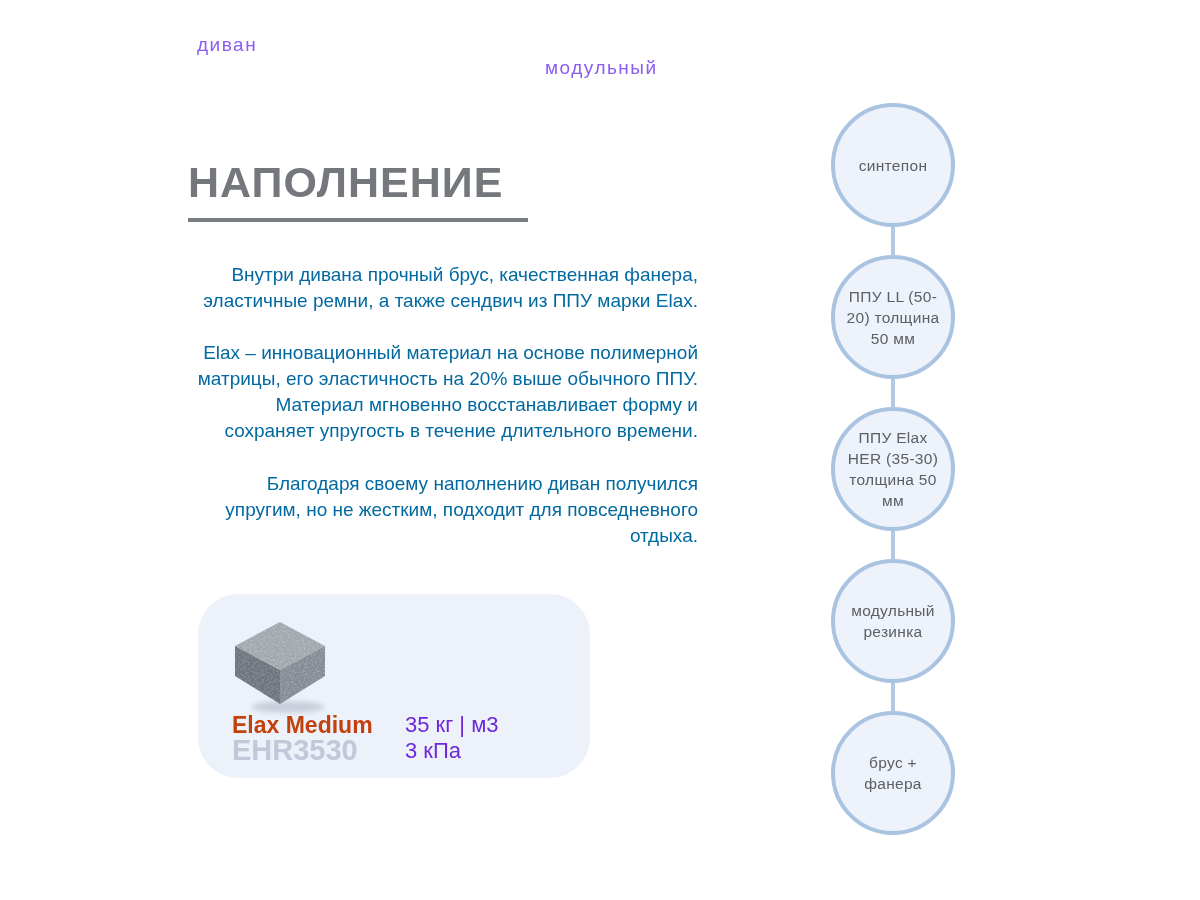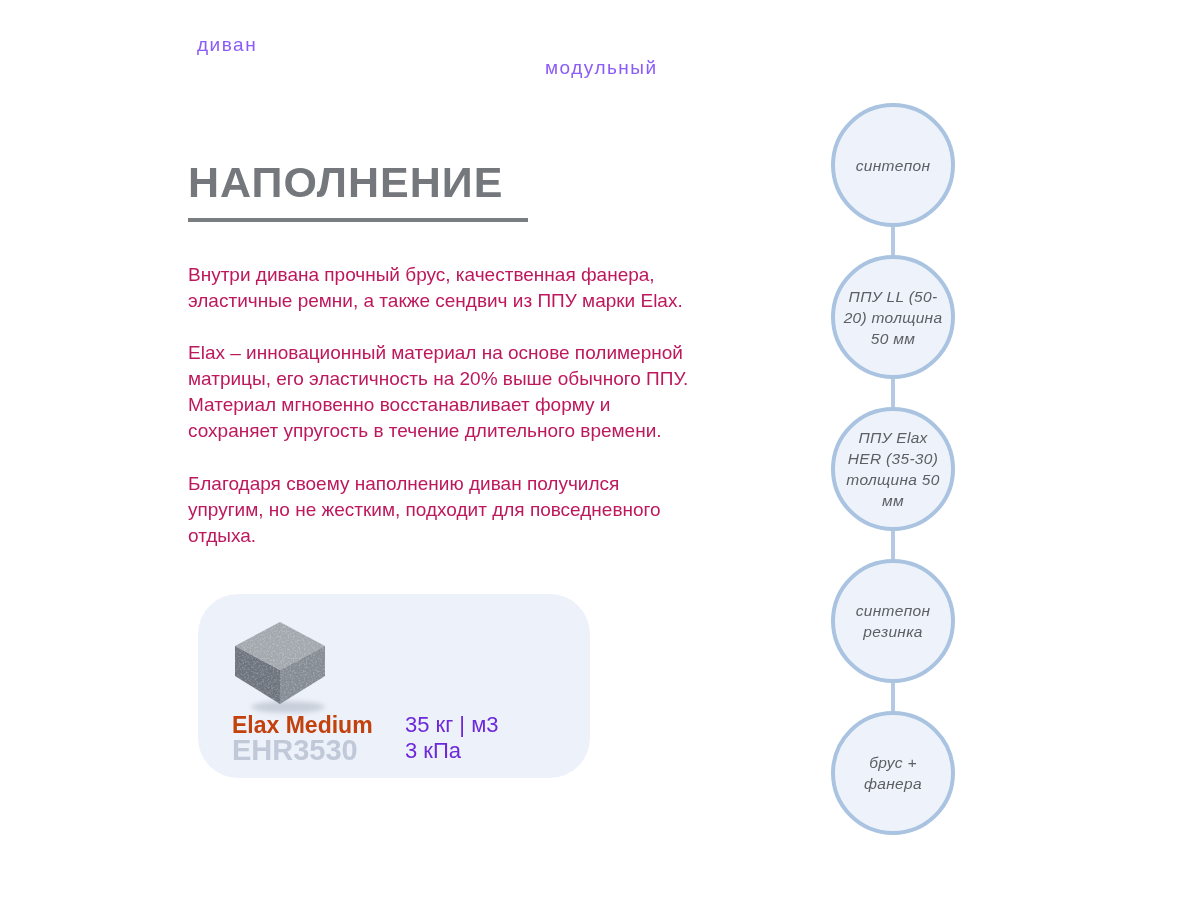--- a/index.html
+++ b/index.html
@@ -18,21 +18,21 @@
   .top-label.right{left:545px;margin-top:23px;}
 
   
   .main-col{position:absolute;left:188px;top:160px;width:510px;}
   .page-title{
     font-size:43px;font-weight:700;color:#74777b;letter-spacing:1px;
     margin:0 0 13px 0;line-height:1.05;
   }
   .title-underline{width:340px;height:4px;background:#7b7e81;margin-bottom:40px;}
   .body-text p{
-    margin:0 0 26px 0;font-size:19px;line-height:26px;color:#be185d;
+    margin:0 0 26px 0;font-size:19px;line-height:26px;color:#0369a1;text-align:right;
   }
   .body-text p:nth-child(2){margin-bottom:27px;}
 
   
   .material-card{
     position:absolute;left:198px;top:594px;width:392px;height:184px;
     background:#edf2fa;border-radius:40px;
   }
   .foam-img{position:absolute;left:30px;top:24px;}
   .card-row{position:absolute;left:34px;top:118px;display:flex;}
@@ -47,21 +47,21 @@
     position:absolute;left:831px;top:103px;width:124px;
     display:flex;flex-direction:column;align-items:center;
   }
   .layer-circle{
     box-sizing:border-box;width:124px;height:124px;border-radius:50%;
     border:4px solid #a9c3e1;background:#eef3fb;
     display:flex;align-items:center;justify-content:center;text-align:center;
     padding:0 8px;flex:0 0 auto;
   }
   .layer-circle span{
-    font-size:15.5px;line-height:21px;color:#5c6065;letter-spacing:0.3px;font-style:italic;
+    font-size:15.5px;line-height:21px;color:#5c6065;letter-spacing:0.3px;
   }
   .connector{width:4px;height:28px;background:#b3c9e6;flex:0 0 auto;}
 </style>
 </head>
 <body>
 
 <div class="page">
 
   <div class="top-label left">диван</div>
   <div class="top-label right">модульный</div>
@@ -119,21 +119,21 @@
     <div class="connector"></div>
     <div class="layer-circle">
       <span>ППУ LL (50-20) толщина 50 мм</span>
     </div>
     <div class="connector"></div>
     <div class="layer-circle">
       <span>ППУ Elax HER (35-30) толщина 50 мм</span>
     </div>
     <div class="connector"></div>
     <div class="layer-circle">
-      <span>синтепон резинка</span>
+      <span>модульный резинка</span>
     </div>
     <div class="connector"></div>
     <div class="layer-circle">
       <span>брус + фанера</span>
     </div>
   </div>
 
 </div>
 
 </body></html>

